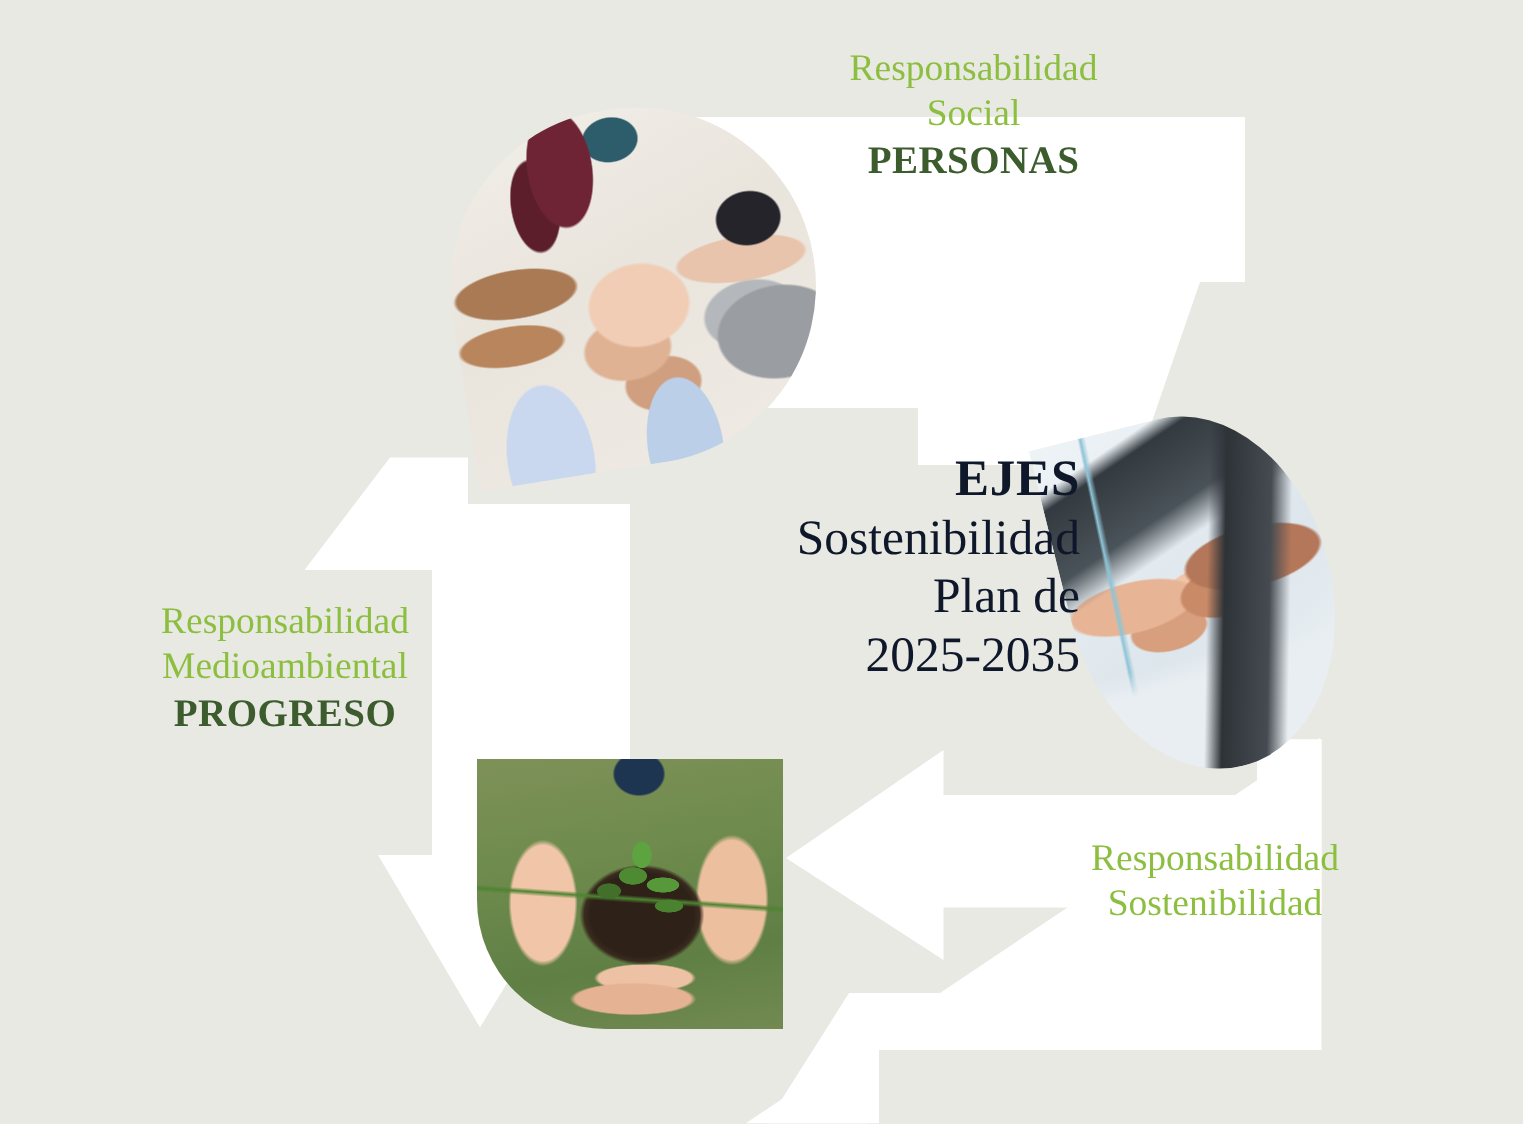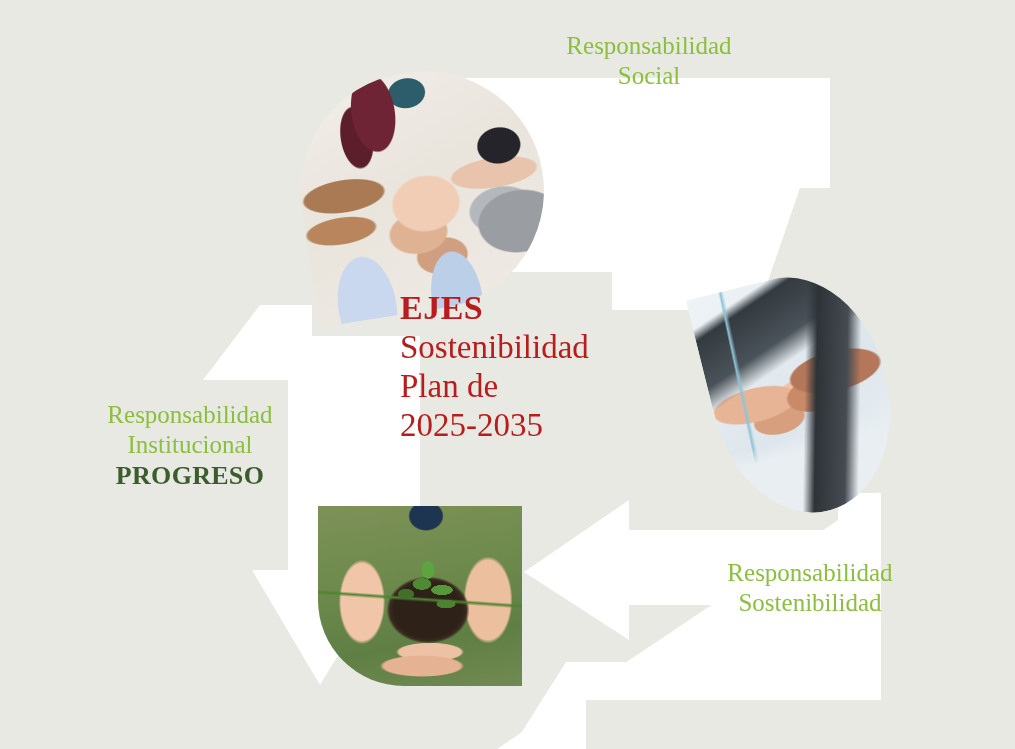--- a/index.html
+++ b/index.html
@@ -128,23 +128,23 @@
     font-weight:700;
     letter-spacing:.3px;
   }
   #label-personas { left:449px; top:31px; width:400px; text-align:center; }
   #label-planeta  { left:10px;  top:400px; width:360px; text-align:center; }
   #label-progreso { left:610px; top:558px; width:400px; text-align:center; }
 
   
   #center-text {
     position:absolute;
-    left:400px; top:288px; width:320px;
-    text-align:left;
-    color:#b91c1c;
+    left:400px; top:300px; width:320px;
+    text-align:right;
+    color:#0f172a;
   }
   #center-eyebrow {
     font-size:34px; font-weight:700; line-height:40px; letter-spacing:.5px;
   }
   #center-l1, #center-l2, #center-l3 {
     font-size:33px; font-weight:400; line-height:39px;
   }
 </style>
 </head>
 <body style="background: rgb(232, 233, 226);">
@@ -213,25 +213,26 @@
              Z"></path>
   </svg>
 
   <div class="photo" id="photo-people"></div>
   <div class="photo" id="photo-handshake"></div>
   <div class="photo" id="photo-plant"></div>
 
   <div class="label" id="label-personas">
     <div class="lbl-light">Responsabilidad</div>
     <div class="lbl-light">Social</div>
+    <div class="lbl-dark">PERSONAS</div>
   </div>
 
   <div class="label" id="label-planeta">
     <div class="lbl-light">Responsabilidad</div>
-    <div class="lbl-light">Institucional</div>
+    <div class="lbl-light">Medioambiental</div>
     <div class="lbl-dark">PROGRESO</div>
   </div>
 
   <div class="label" id="label-progreso">
     <div class="lbl-light">Responsabilidad</div>
     <div class="lbl-light">Sostenibilidad</div>
   </div>
 
   <div id="center-text">
     <div id="center-eyebrow">EJES</div>

